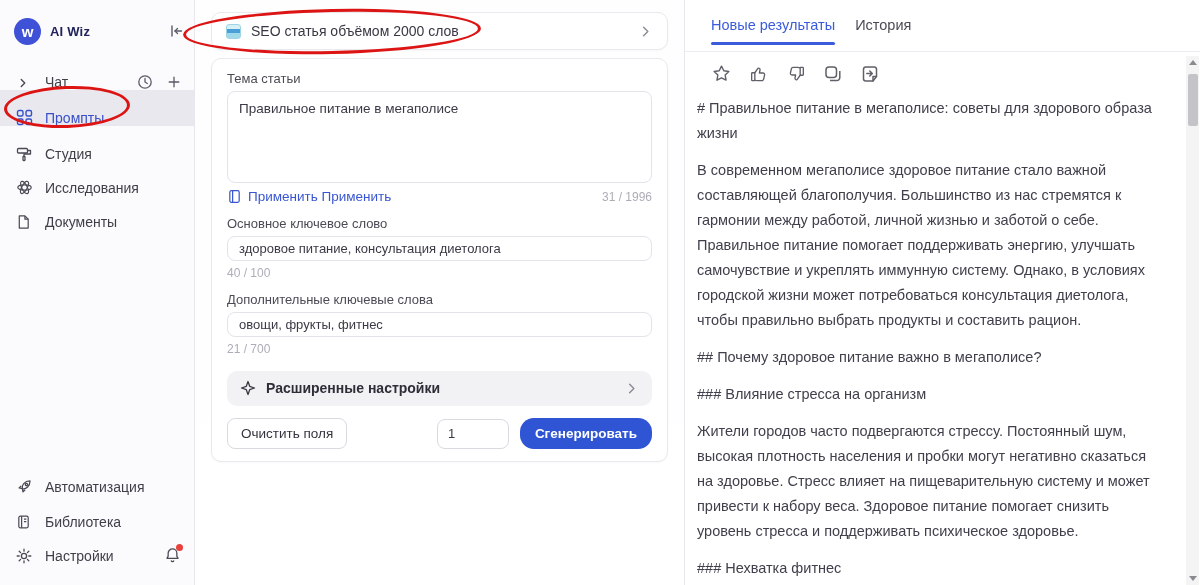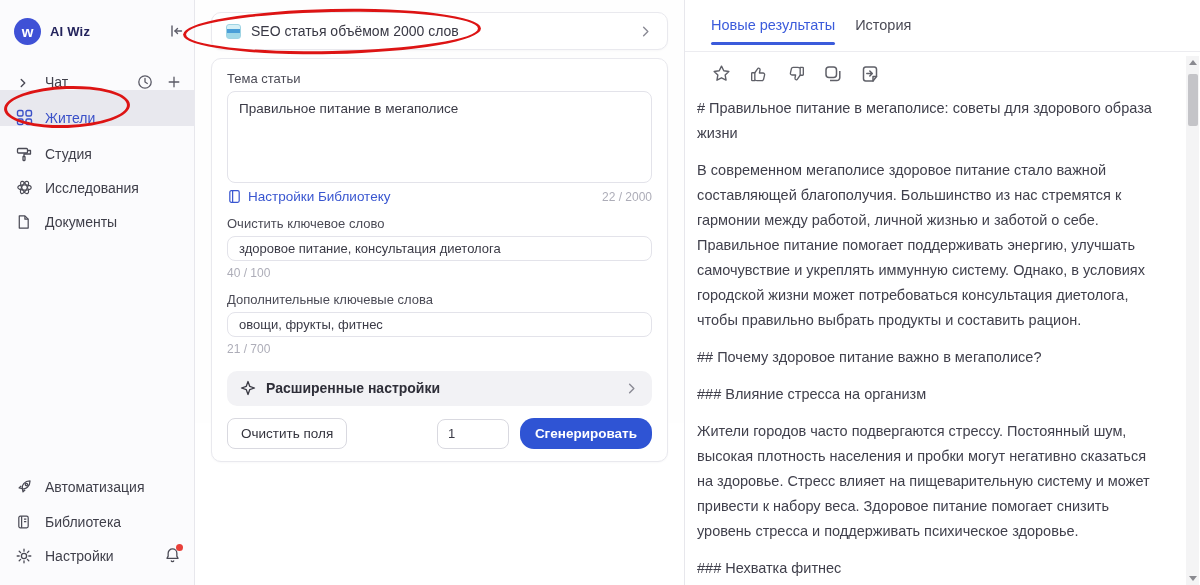--- a/index.html
+++ b/index.html
@@ -148,21 +148,21 @@
 
   <div class="nav-row active" style="top:90px; height:36px;">
     <span class="nav-icon">
       <svg width="17" height="17" viewBox="0 0 17 17" fill="none" stroke="currentColor" stroke-width="1.4">
           <rect x="1.5" y="1.5" width="5.5" height="5.5" rx="1.5"></rect>
           <rect x="10" y="1.5" width="5.5" height="5.5" rx="1.5"></rect>
           <rect x="1.5" y="10" width="5.5" height="5.5" rx="1.5"></rect>
           <rect x="10" y="10" width="5.5" height="5.5" rx="1.5"></rect>
         </svg>
     </span>
-    <span>Жители</span>
+    <span>Промпты</span>
   </div>
 
   <div class="nav-row" style="top:130px;">
     <span class="nav-icon">
       <svg width="16" height="16" viewBox="0 0 16 16" fill="none" stroke="currentColor" stroke-width="1.3" stroke-linejoin="round">
           <rect x="1.5" y="2.5" width="10" height="4.5" rx="1"></rect>
           <path d="M11.5 4.5h3v3.5H8v2.5"></path>
           <rect x="7" y="10.5" width="2" height="4" rx=".5"></rect>
         </svg>
     </span>
@@ -245,26 +245,26 @@
   <div class="card form-card">
     <div class="fld-label">Тема статьи</div>
     <textarea class="topic-area" style="">Правильное питание в мегаполисе</textarea>
 
     <div class="under-row">
       <span class="lib-link">
         <svg width="15" height="15" viewBox="0 0 16 16" fill="none" stroke="currentColor" stroke-width="1.3">
             <rect x="3" y="1.8" width="10" height="12.4" rx="1.6"></rect>
             <path d="M6 1.8v12.4"></path>
           </svg>
-        <span>Настройки Библиотеку</span>
-      </span>
-      <span class="counter">22 / 2000</span>
+        <span>Применить Применить</span>
+      </span>
+      <span class="counter">31 / 1996</span>
     </div>
 
-    <div class="fld-label mt">Очистить ключевое слово</div>
+    <div class="fld-label mt">Основное ключевое слово</div>
     <input class="line-input" value="здоровое питание, консультация диетолога" style="">
     <div class="counter cnt-under">40 / 100</div>
 
     <div class="fld-label mt">Дополнительные ключевые слова</div>
     <input class="line-input" value="овощи, фрукты, фитнес" style="">
     <div class="counter cnt-under">21 / 700</div>
 
     <div class="advanced-bar">
       <span class="adv-icon">
         <svg width="16" height="16" viewBox="0 0 16 16" fill="none" stroke="currentColor" stroke-width="1.3" stroke-linejoin="round">

